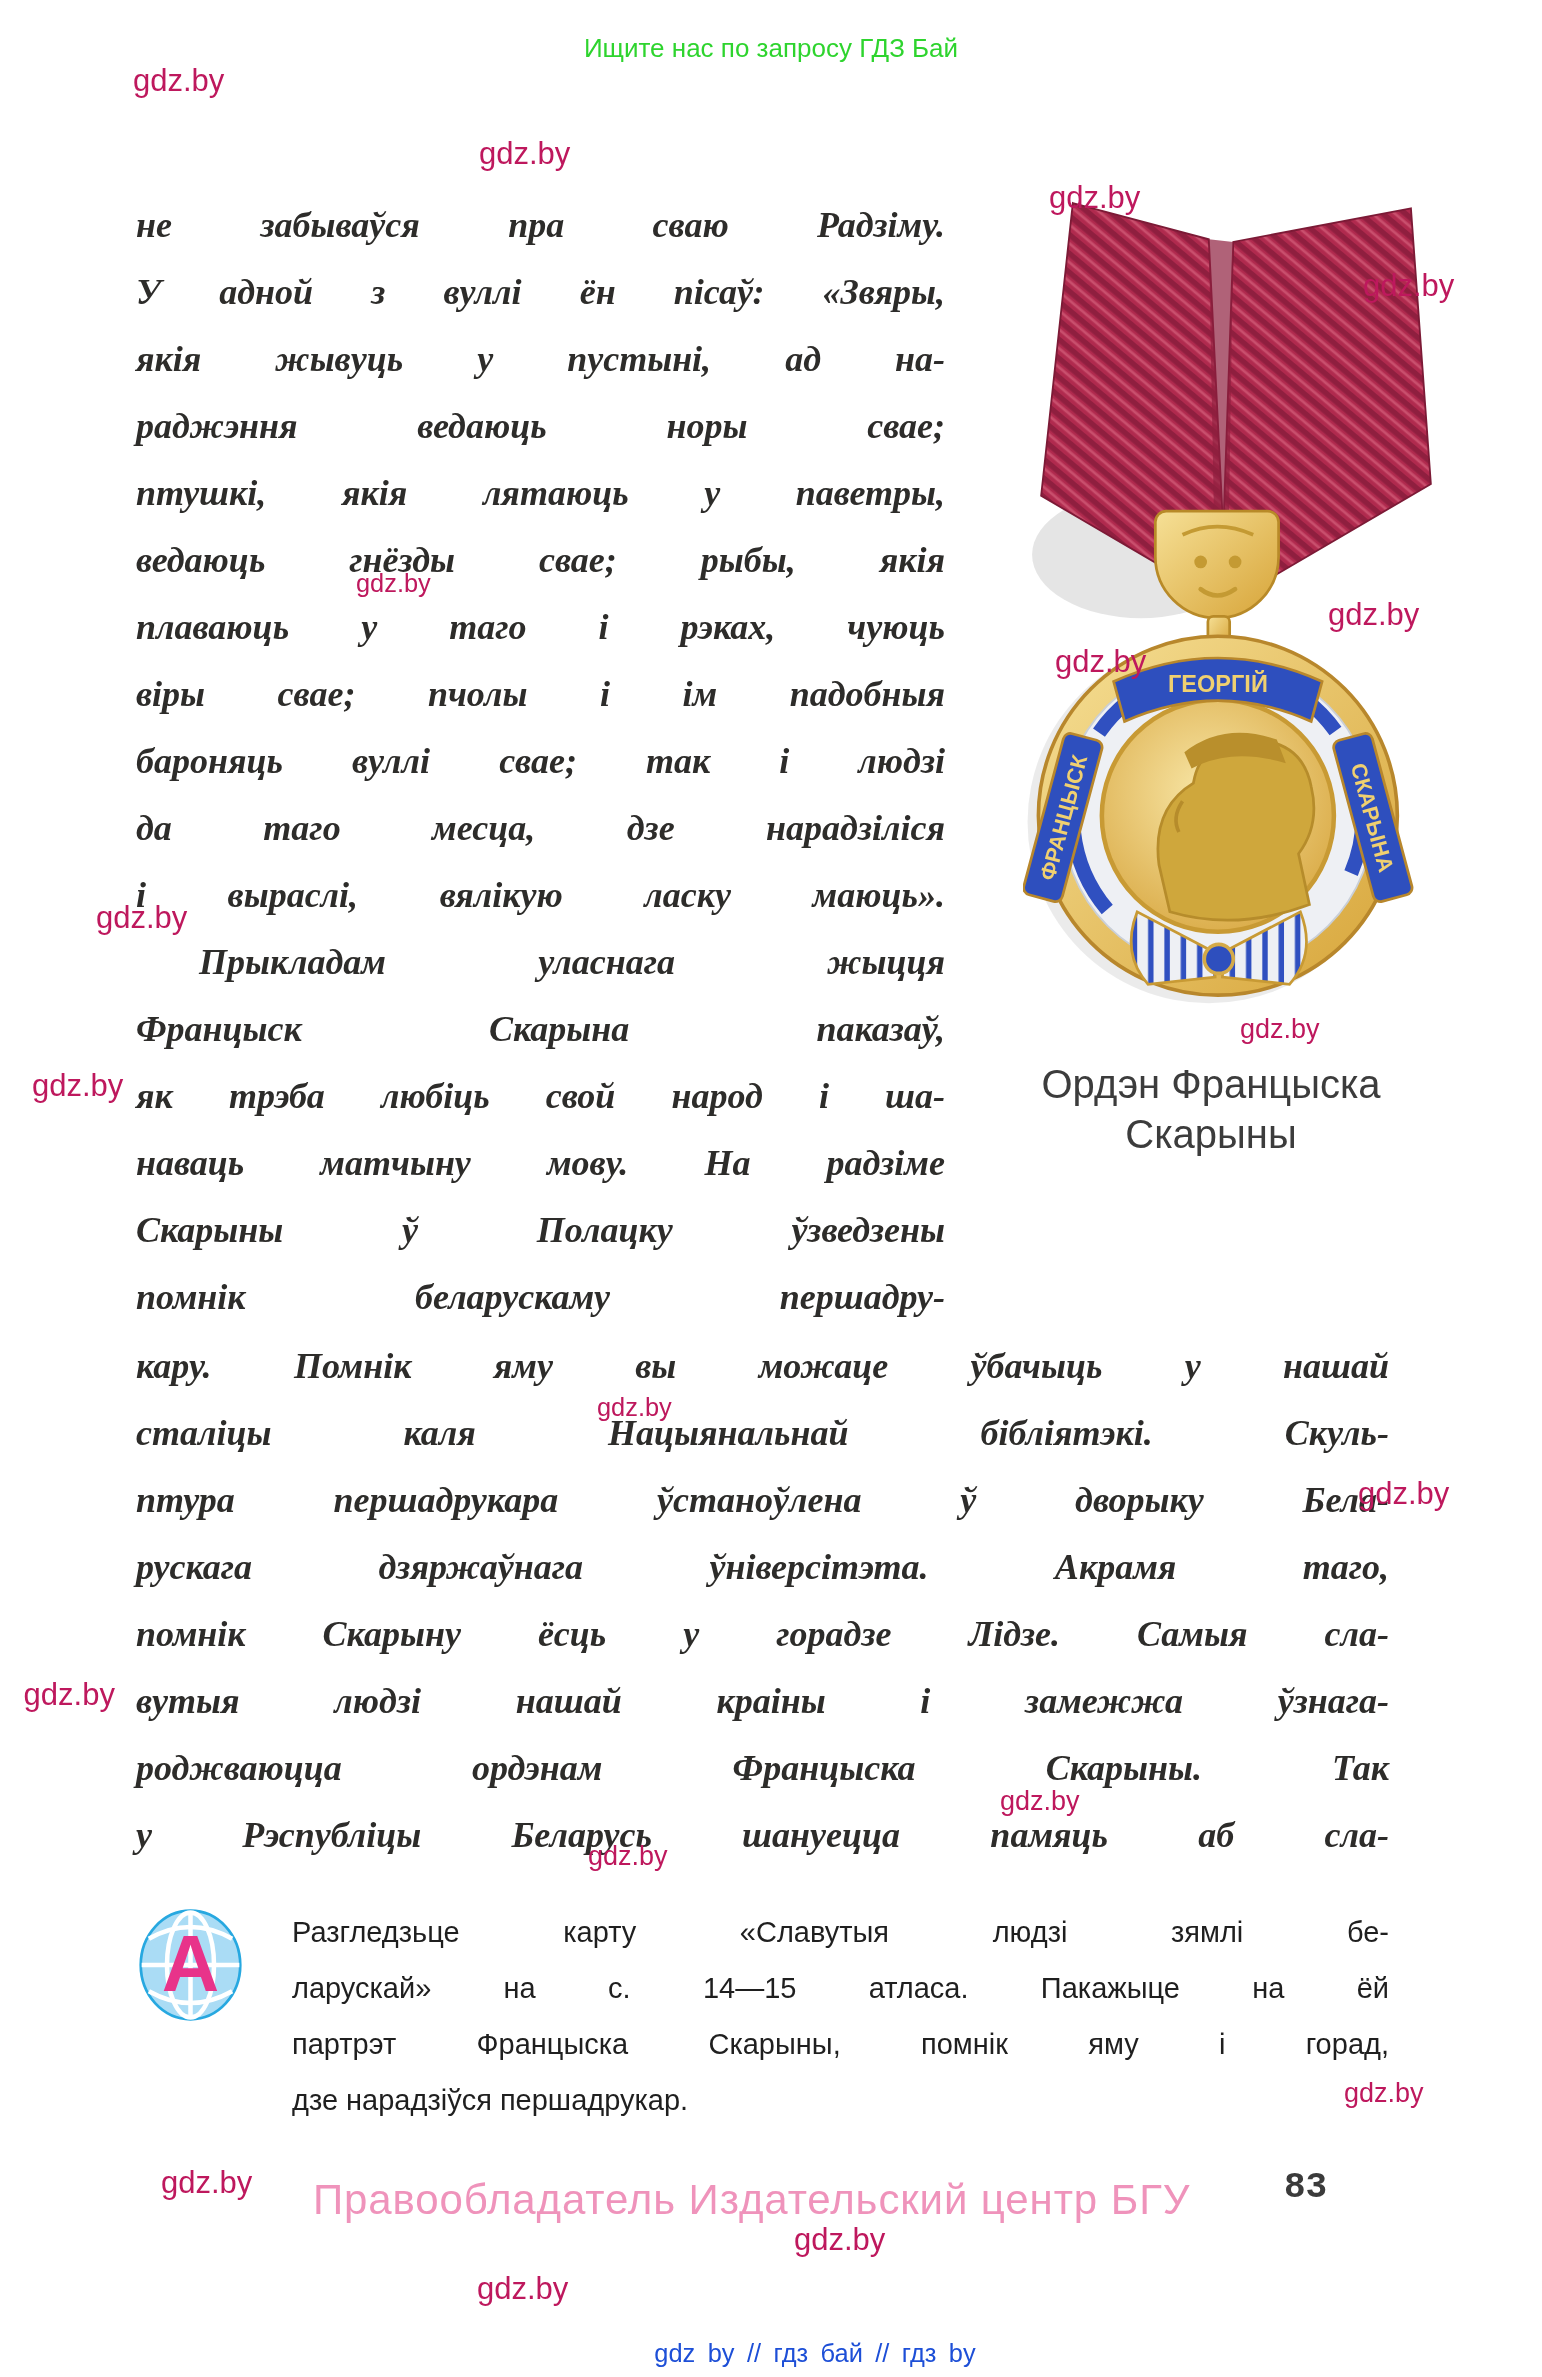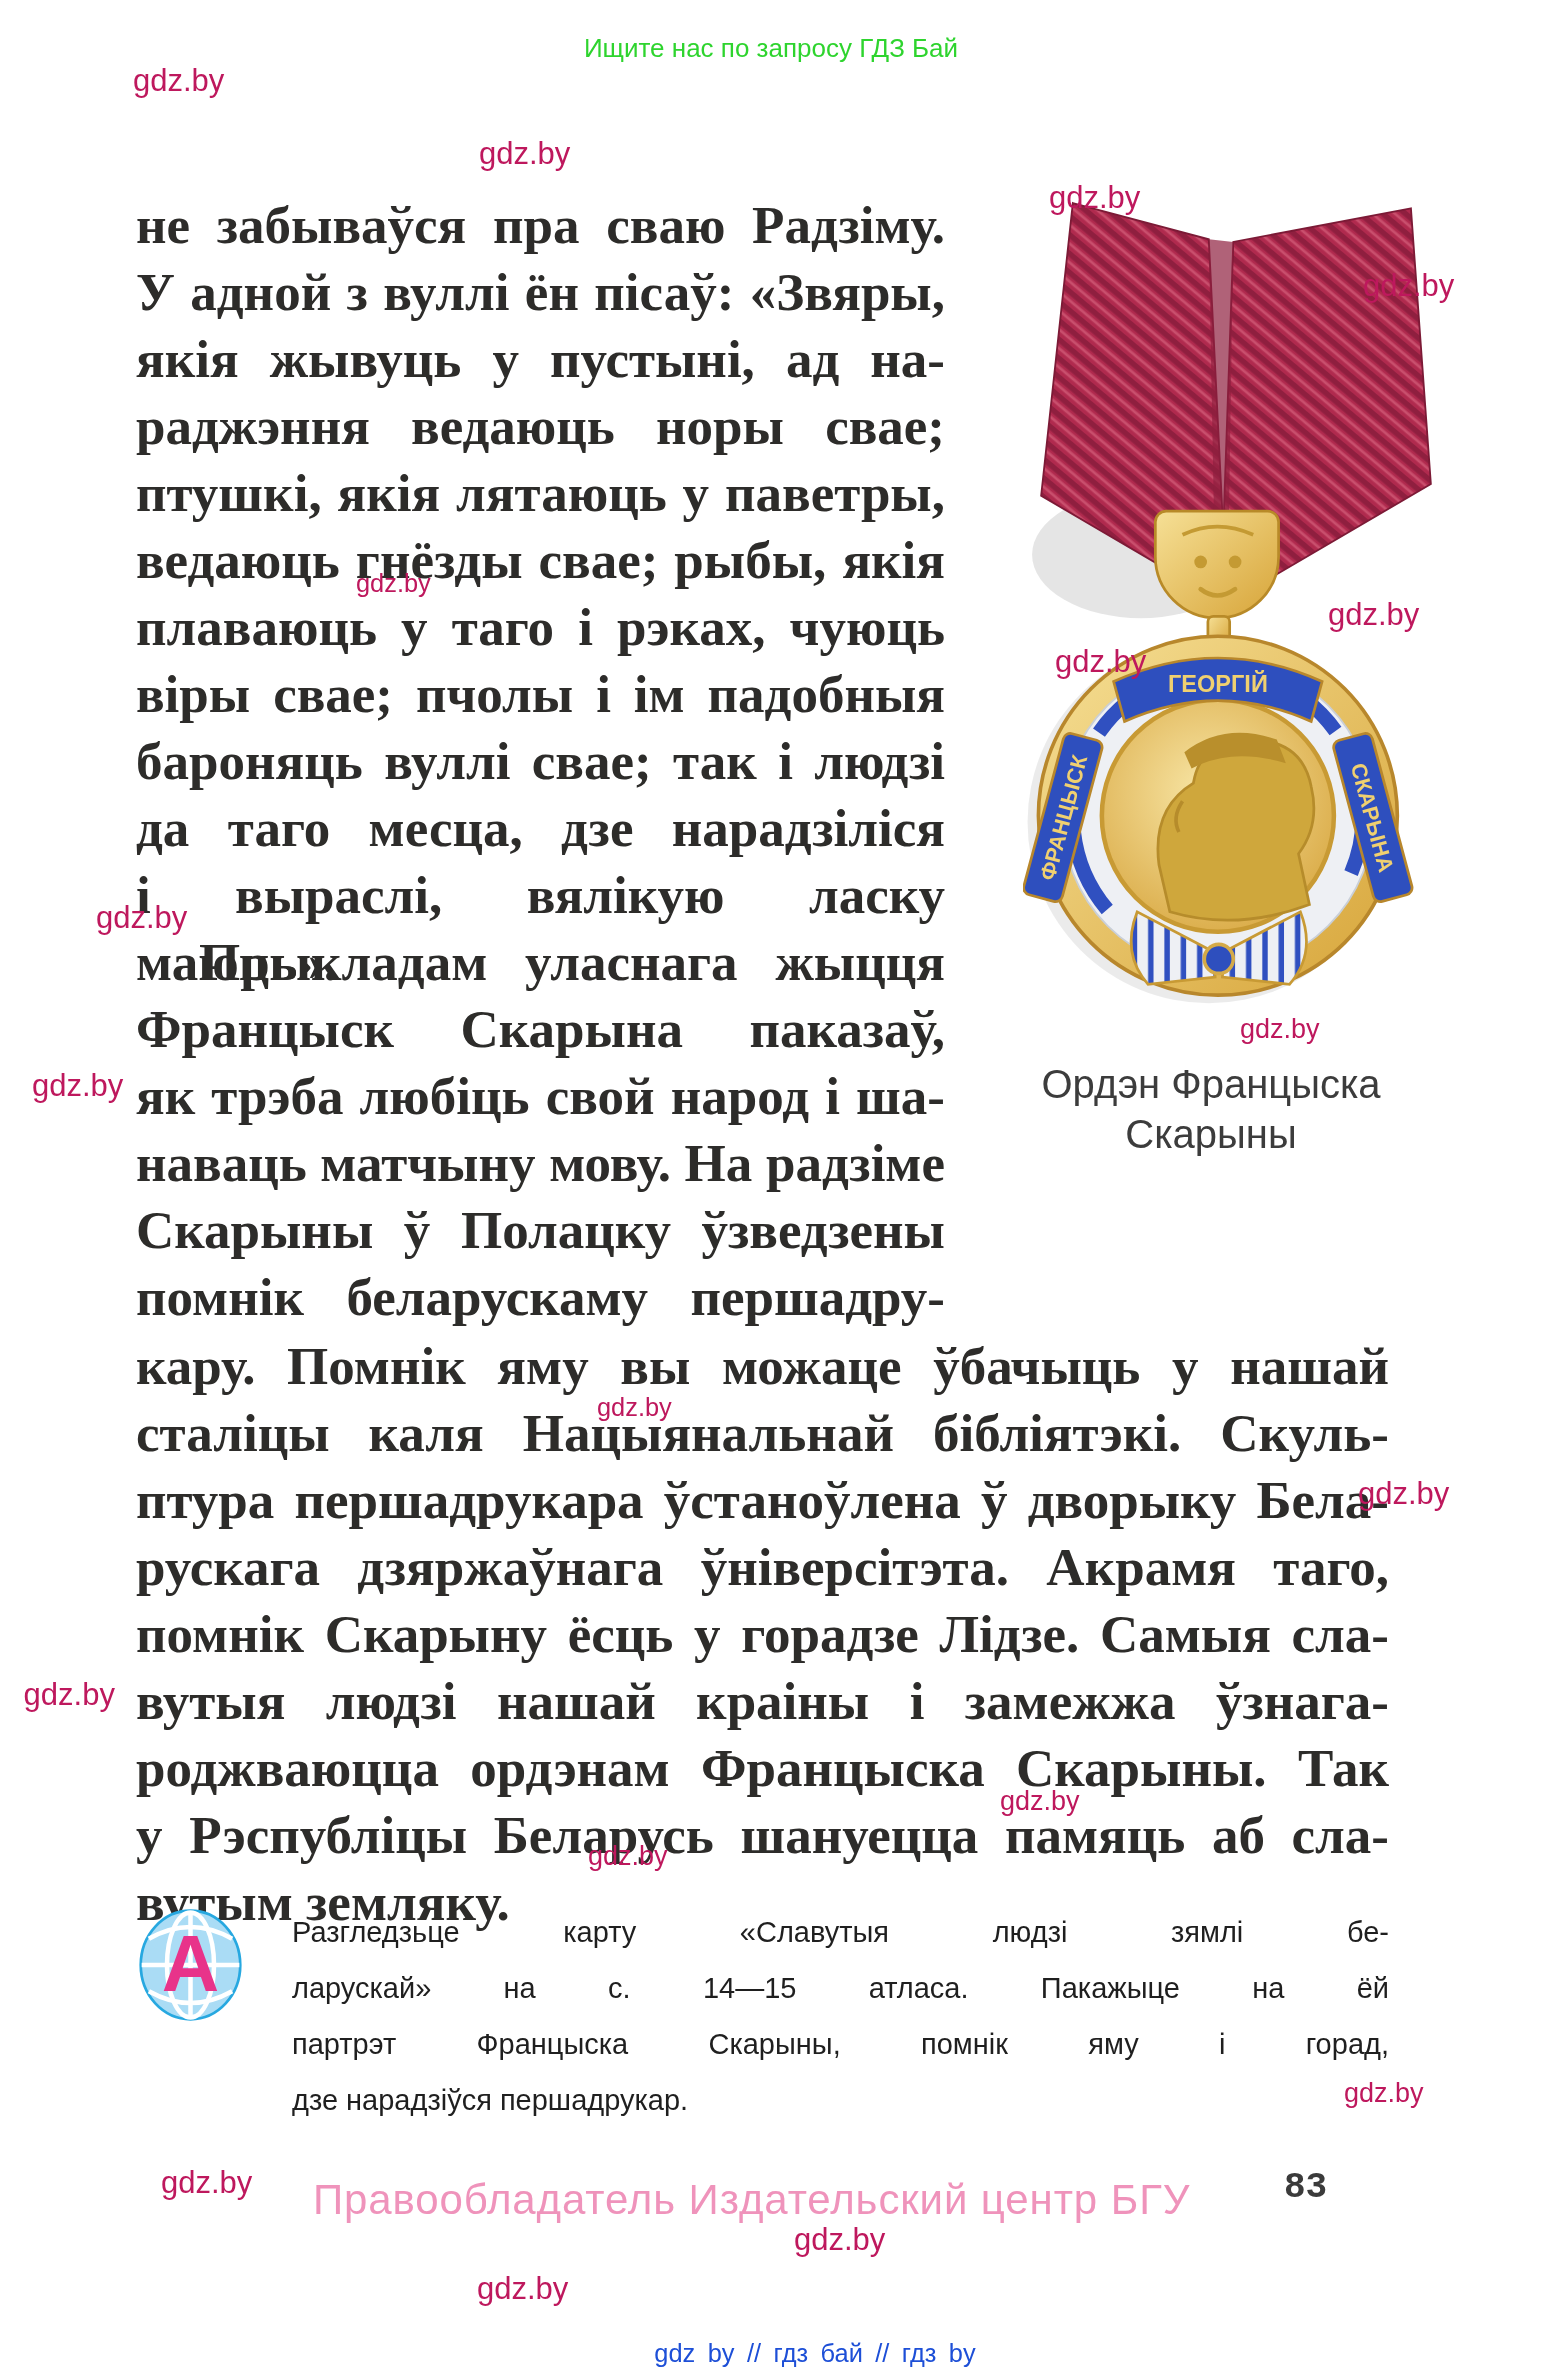--- a/index.html
+++ b/index.html
@@ -3,21 +3,21 @@
 <meta charset="utf-8">
 <style>
   html,body{margin:0;padding:0;background:#777;}
   .page{position:relative;width:1542px;height:2377px;background:#ffffff;overflow:hidden;
         font-family:"Liberation Sans",sans-serif;}
   .promo{position:absolute;top:5.4px;left:0;width:100%;text-align:center;
          color:#2ed42e;font-size:26px;font-weight:400;z-index:7;margin-top:28px;}
   .wm{position:absolute;color:#be185d;font-family:"Liberation Sans",sans-serif;
       font-size:31px;z-index:6;white-space:nowrap;}
   .serifcol{position:absolute;color:#2d2c2a;font-family:"Liberation Serif","DejaVu Serif",serif;
-            font-weight:700;font-size:53px;z-index:2;}
+            font-weight:700;font-size:36px;z-index:2;font-style:italic;}
   .narrow{left:136px;top:192px;width:809px;}
   .wide{left:136px;top:1333px;width:1253px;}
   .tline{height:67px;line-height:67px;text-align:justify;text-align-last:justify;}
   .figure{position:absolute;left:1023px;top:192px;width:426px;height:816px;z-index:1;}
   .caption{position:absolute;left:1032px;top:1059px;width:358px;z-index:2;
            text-align:center;color:#3c3c3c;font-size:40px;line-height:50px;}
   .task{position:absolute;left:136px;top:1904px;width:1256px;z-index:2;}
   .task-icon{position:absolute;left:1.8px;top:3.6px;width:105px;height:114px;}
   .task-text{margin-left:156px;width:1097px;color:#1f1f1f;font-size:29px;}
   .task-text .tline{height:56px;line-height:56px;}
@@ -79,21 +79,20 @@
 
   <div class="serifcol wide">
       <div class="tline">кару. Помнік яму вы можаце ўбачыць у нашай</div>
       <div class="tline">сталіцы каля Нацыянальнай бібліятэкі. Скуль-</div>
       <div class="tline">птура першадрукара ўстаноўлена ў дворыку Бела-</div>
       <div class="tline">рускага дзяржаўнага ўніверсітэта. Акрамя таго,</div>
       <div class="tline">помнік Скарыну ёсць у горадзе Лідзе. Самыя сла-</div>
       <div class="tline">вутыя людзі нашай краіны і замежжа ўзнага-</div>
       <div class="tline">роджваюцца ордэнам Францыска Скарыны. Так</div>
       <div class="tline">у Рэспубліцы Беларусь шануецца памяць аб сла-</div>
-      <div class="tline" style="text-align-last: left;">вутым земляку.</div>
     </div>
 
   <svg class="figure" viewBox="0 0 470 900">
     <defs>
       <pattern id="rib" width="16" height="16" patternUnits="userSpaceOnUse" patternTransform="rotate(40)">
         <rect width="16" height="16" fill="#b02a4e"></rect>
         <rect width="16" height="6" fill="#8f1f3f"></rect>
         <rect y="9" width="16" height="3" fill="#c94f6d"></rect>
       </pattern>
       <pattern id="bowpat" width="18" height="18" patternUnits="userSpaceOnUse" patternTransform="rotate(90)">

